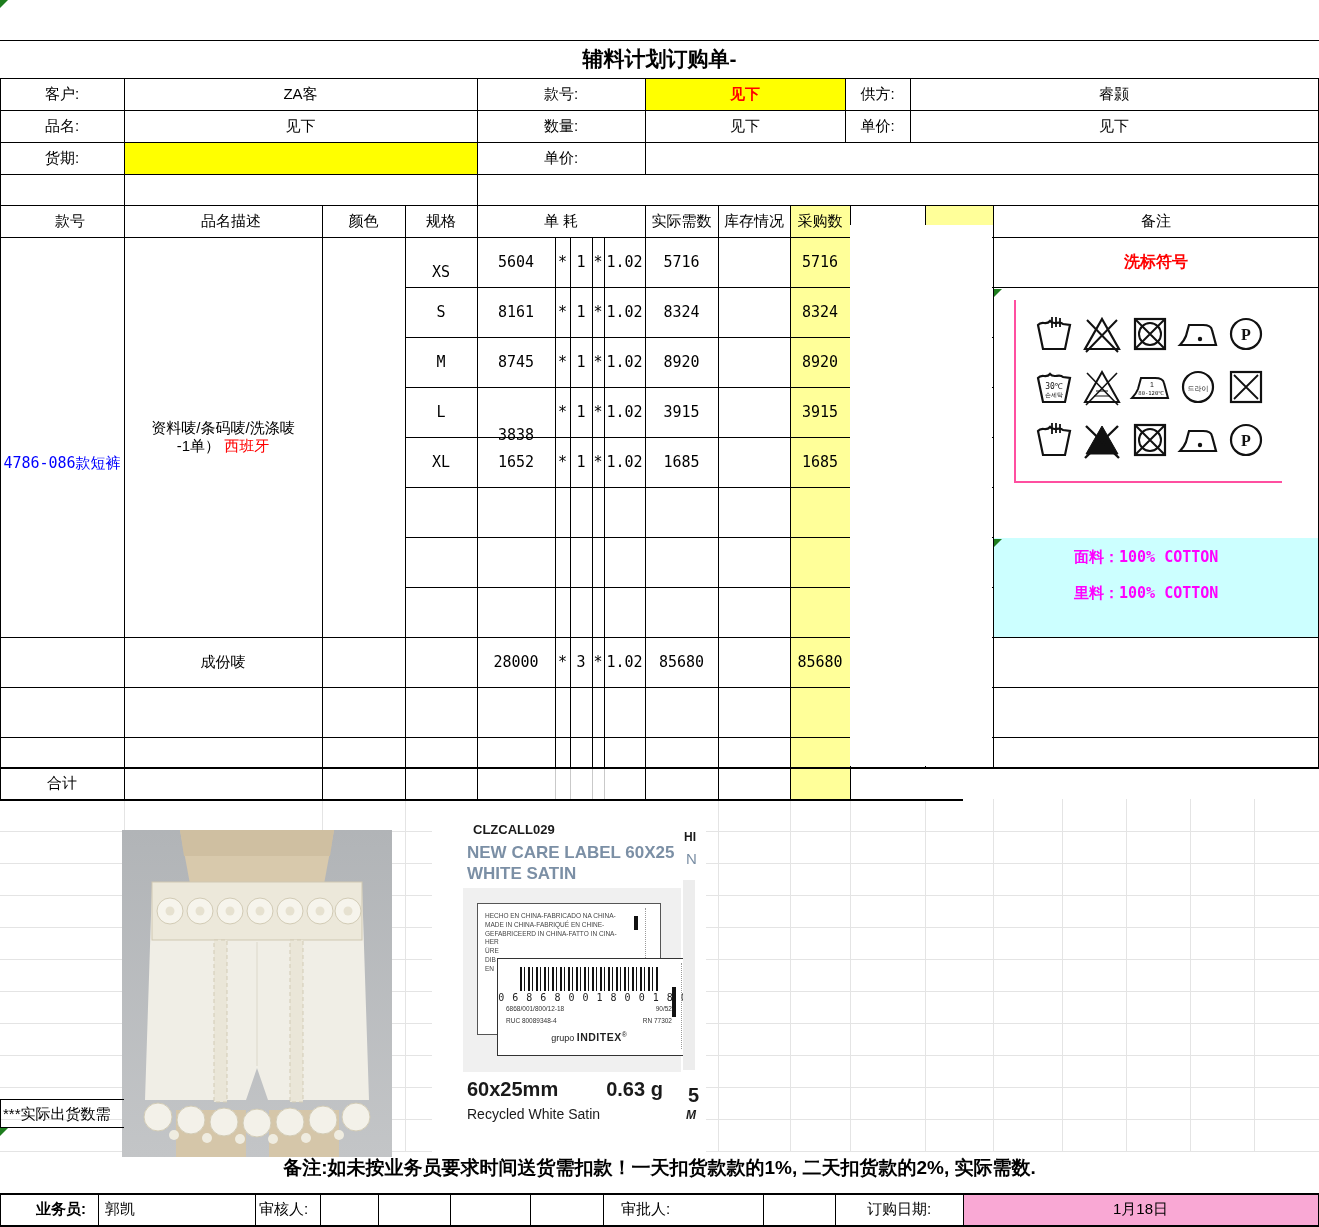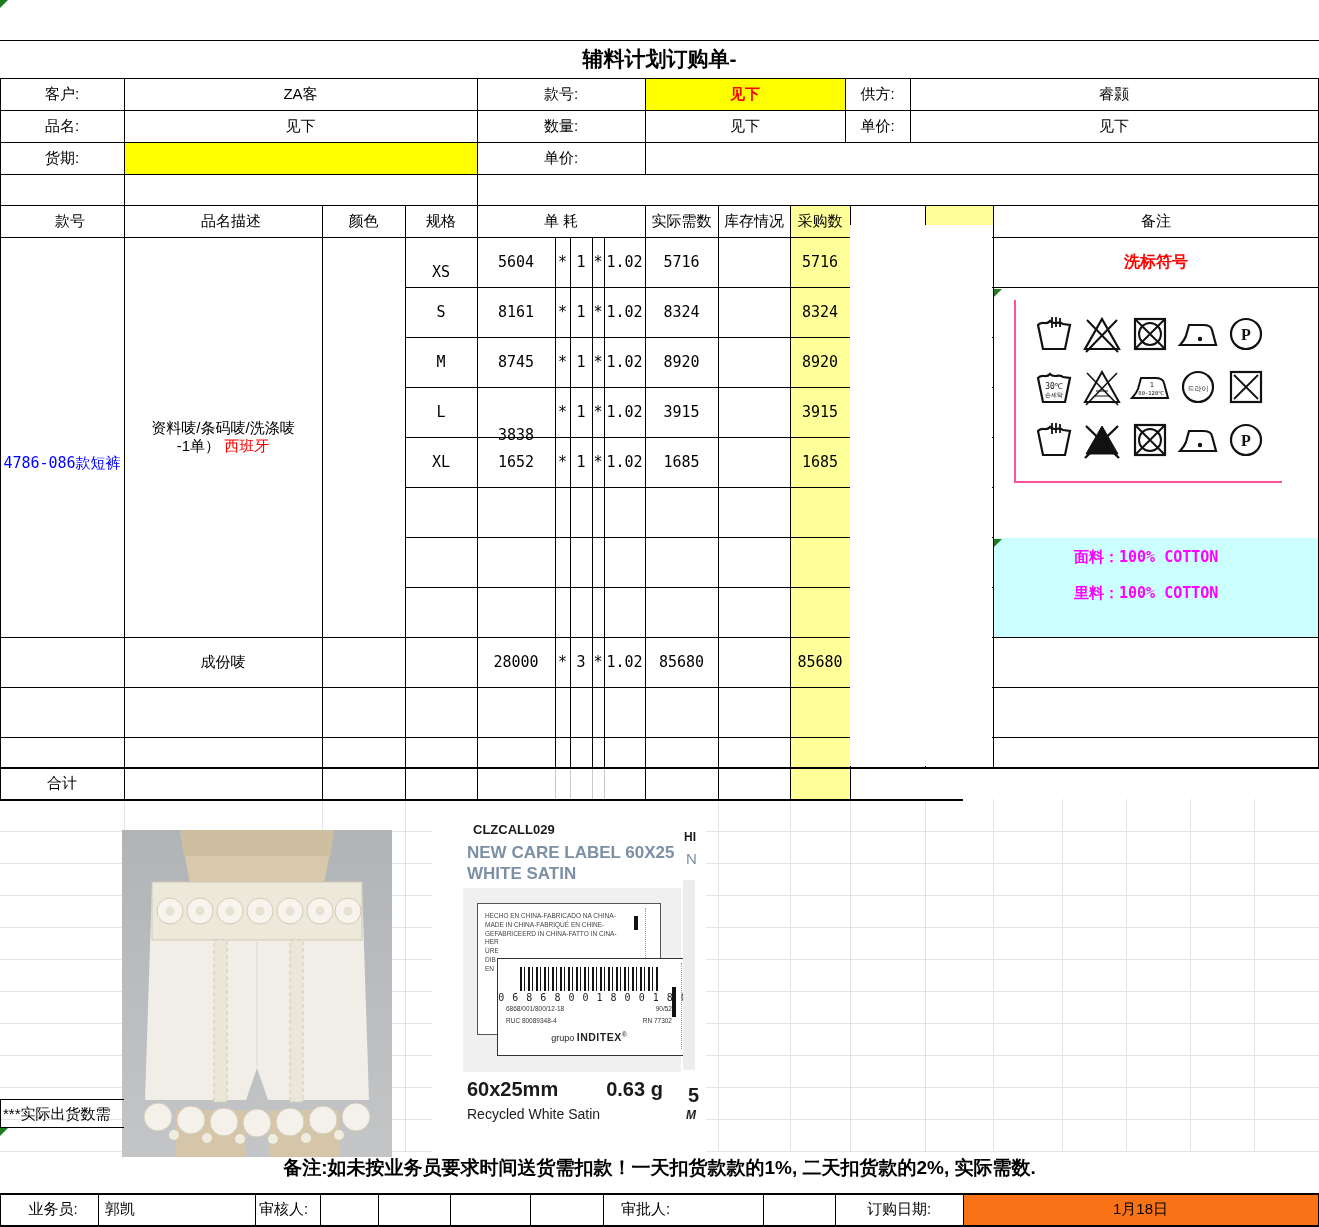--- a/index.html
+++ b/index.html
@@ -60,21 +60,21 @@
   #card2 .tick2{position:absolute;right:12px;top:28px;width:4px;height:30px;background:#111;}
   #dim-line{position:absolute;left:35px;top:278px;font-size:20px;font-weight:bold;color:#1a1a1a;
         display:flex;gap:48px;}
   #mat-line{position:absolute;left:35px;top:306px;font-size:14px;color:#1a1a1a;}
   .partial{position:absolute;color:#1a1a1a;font-weight:bold;}
   #pstrip{position:absolute;left:251px;top:80px;width:12px;height:190px;background:#ededed;}
   #note-pen{position:absolute;left:0;top:1150px;width:1319px;height:36px;display:flex;
         align-items:center;justify-content:center;font-size:19px;font-weight:bold;z-index:5;white-space:pre;}
   #footnote{position:absolute;left:3px;top:1101px;width:130px;height:26px;display:flex;
         align-items:center;font-size:15px;z-index:3;white-space:pre;}
-  .cyanbg{background:#f97316;}
+  .cyanbg{background:#f9a8d4;}
   svg.defs{position:absolute;width:0;height:0;}
 </style>
 </head>
 <body>
 
 <svg class="defs" xmlns="http://www.w3.org/2000/svg">
   <defs>
     <g id="base-tub">
         <path d="M6 13 C10 8 14 14 18 9 C22 14 27 8 31 12 L38 13 L33 37 H11 Z" fill="none" stroke="#111" stroke-width="2.2"></path>
       </g>
@@ -335,21 +335,21 @@
     <div class="partial" style="left:252px;top:30px;font-size:12px;">HI</div>
     <div class="partial" style="left:254px;top:50px;font-size:15px;color:#7B8FA5;font-weight:normal;">N</div>
     <div id="pstrip"></div>
     <div class="partial" style="left:256px;top:284px;font-size:20px;">5</div>
     <div class="partial" style="left:254px;top:308px;font-size:12px;font-style:italic;">M</div>
   </div>
 
   <div id="footnote">***实际出货数需</div>
   <div id="note-pen">备注:如未按业务员要求时间送货需扣款！一天扣货款款的1%, 二天扣货款的2%, 实际需数.</div>
 
-  <div class="cell" style="left:4px;top:1193px;width:98px;height:32px;">业务员:</div>
+  <div class="cell" style="left:12px;top:1193px;width:98px;height:32px;font-weight:bold;">业务员:</div>
   <div class="cell left" style="left:98px;top:1193px;width:157px;height:32px;padding-left:7px;box-sizing:border-box;">郭凯</div>
   <div class="cell left" style="left:255px;top:1193px;width:65px;height:32px;padding-left:4px;box-sizing:border-box;">审核人:</div>
   <div class="cell" style="left:320px;top:1193px;width:130px;height:32px;"></div>
   <div class="cell left" style="left:603px;top:1193px;width:160px;height:32px;padding-left:18px;box-sizing:border-box;">审批人:</div>
   <div class="cell" style="left:763px;top:1193px;width:72px;height:32px;"></div>
   <div class="cell" style="left:835px;top:1193px;width:128px;height:32px;">订购日期:</div>
   <div class="cell cyanbg" style="left:963px;top:1193px;width:355px;height:32px;">1月18日</div>
 
   <div id="white-overlay"></div>
 

